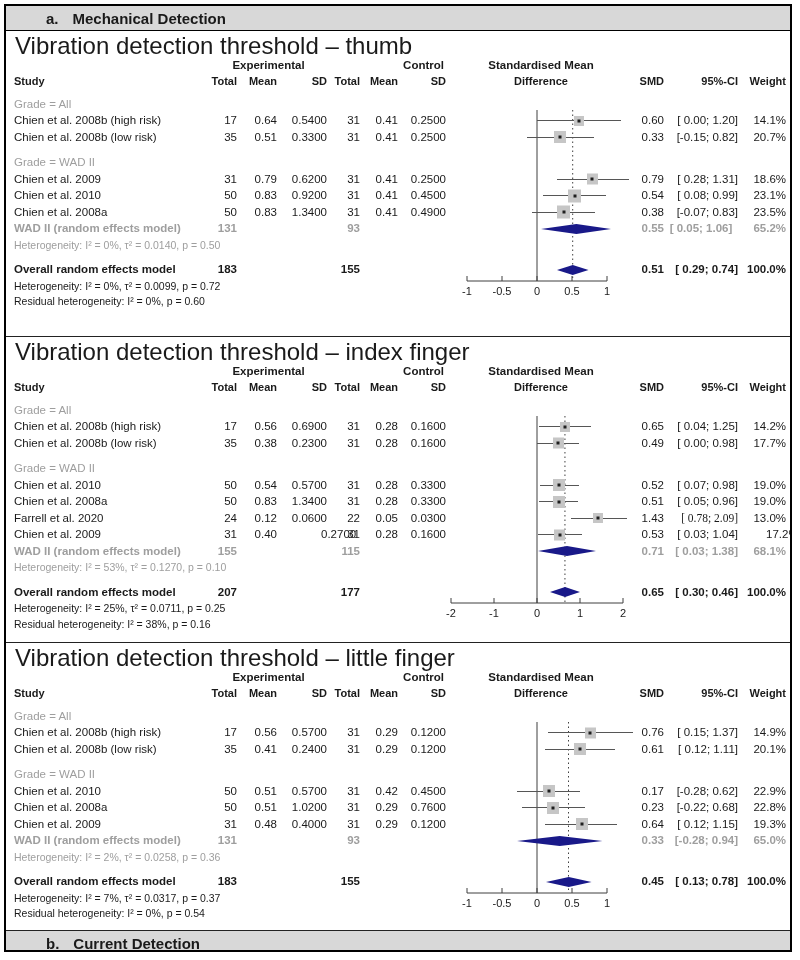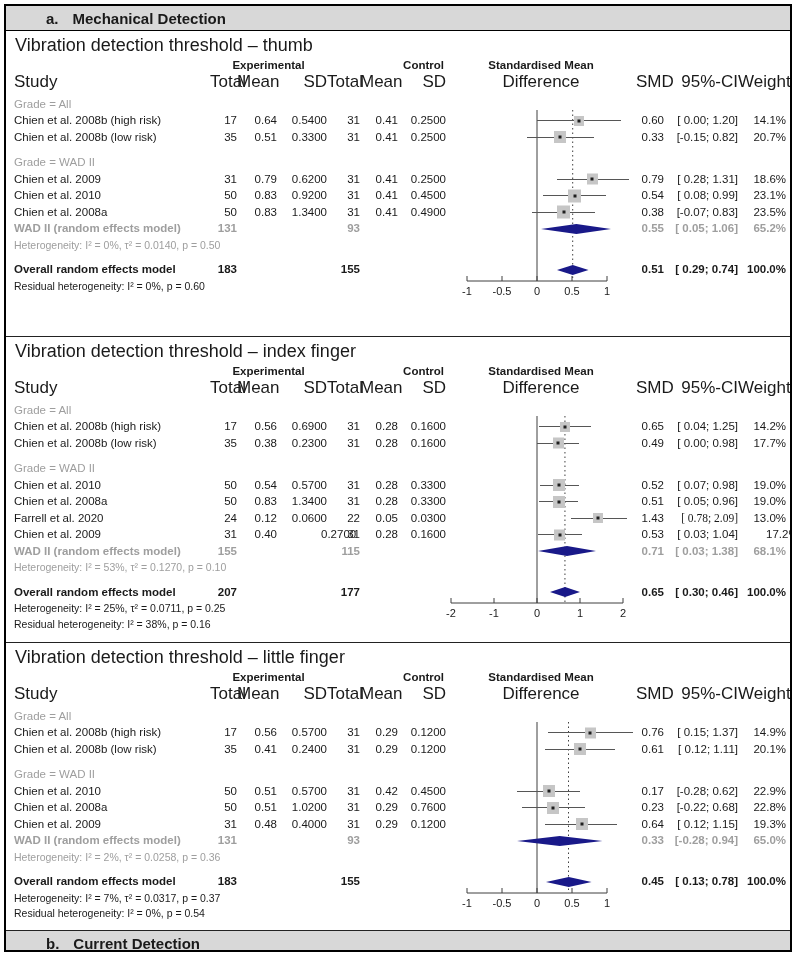--- a/index.html
+++ b/index.html
@@ -4,24 +4,24 @@
 <style>
   html,body{margin:0;padding:0;background:#fff;}
   body{width:800px;height:960px;position:relative;font-family:"Liberation Sans",sans-serif;color:#1a1a1a;}
   .frame{position:absolute;left:4px;top:4px;width:788px;height:948px;border:2px solid #000;box-sizing:border-box;background:#fff;overflow:hidden;}
   .band{height:24px;background:#d8d8d8;border-bottom:1px solid #000;display:flex;align-items:center;font-weight:bold;font-size:15px;padding-left:40px;}
   .band .blabel{margin-right:14px;}
   .band-b{border-top:1px solid #000;border-bottom:1px solid #000;margin-top:-1px;}
   .panel{position:relative;border-bottom:1px solid #222;box-sizing:border-box;padding-top:3px;overflow:hidden;background:transparent;}
   .panel-0,.panel-1{height:306px;}
   .panel-2{height:288px;}
-  .panel-title{font-size:18px;font-weight:normal;margin:1px 0 3px 9px;height:21px;line-height:21px;}
+  .panel-title{font-size:24px;font-weight:normal;margin:1px 0 3px 9px;height:21px;line-height:21px;}
   .row{display:grid;grid-template-columns:196px 27px 40px 50px 33px 38px 48px 190px 28px 74px 48px;padding-left:8px;align-items:center;font-size:11.5px;line-height:1;position:relative;}
   .r-hA{height:14px;font-weight:bold;font-size:11.5px;}
-  .r-hB{height:16px;font-weight:normal;font-size:17px;margin-bottom:7px;}
+  .r-hB{height:16px;font-weight:bold;font-size:11px;margin-bottom:7px;}
   .r-main{height:16.5px;}
   .r-het{height:15.5px;font-size:10.5px;}
   .r-spacer{height:9px;}
   .cl{text-align:left;white-space:nowrap;overflow:visible;}
   .cn{text-align:right;white-space:nowrap;}
   .cc{text-align:center;white-space:nowrap;}
   .cp{position:relative;height:100%;}
   .gray{color:#9e9e9e;}
   .b{font-weight:bold;}
   .hetcell{grid-column:1 / 12;text-align:left;white-space:nowrap;}
@@ -173,39 +173,42 @@
         <div class="row r-main">
           <span class="cl gray b" style="grid-column: 1 / 2;">WAD II (random effects model)</span>
           <span class="cn gray b" style="grid-column: 2 / 3;">131</span>
           <span class="cn gray b" style="grid-column: 5 / 6;">93</span>
           <div class="cp" style="grid-column: 8 / 9;">
             <svg width="70.69999999999999" height="10" class="diamond" style="left: 94.5px;">
               <polygon points="0,5 35.349999999999994,0 70.69999999999999,5 35.349999999999994,10" fill="#191989"></polygon>
             </svg>
           </div>
           <span class="cn gray b" style="grid-column: 9 / 10;">0.55</span>
-          <span class="cn gray b" style="grid-column: 10 / 11;">[ 0.05; 1.06]</span>
+          <span class="cn gray b" style="grid-column: 10 / 11; text-align: center;">[ 0.05; 1.06]</span>
           <span class="cn gray b" style="grid-column: 11 / 12;">65.2%</span>
         </div>
         <div class="row r-het">
           <span class="hetcell gray">Heterogeneity: I² = 0%, τ² = 0.0140, p = 0.50</span>
         </div>
         <div class="row r-spacer"></div>
         <div class="row r-main">
           <span class="cl b" style="grid-column: 1 / 2;">Overall random effects model</span>
           <span class="cn b" style="grid-column: 2 / 3;">183</span>
           <span class="cn b" style="grid-column: 5 / 6;">155</span>
           <div class="cp" style="grid-column: 8 / 9;">
             <svg width="31.500000000000014" height="10" class="diamond" style="left: 111.3px;">
               <polygon points="0,5 15.750000000000007,0 31.500000000000014,5 15.750000000000007,10" fill="#191989"></polygon>
             </svg>
           </div>
           <span class="cn b" style="grid-column: 9 / 10;">0.51</span>
           <span class="cn b" style="grid-column: 10 / 11;">[ 0.29; 0.74]</span>
           <span class="cn b" style="grid-column: 11 / 12;">100.0%</span>
+        </div>
+        <div class="row r-het">
+          <span class="hetcell">Heterogeneity: I² = 0%, τ² = 0.0099, p = 0.72</span>
         </div>
         <div class="row r-het">
           <span class="hetcell">Residual heterogeneity: I² = 0%, p = 0.60</span>
         </div>
       </div>
   </section>
 
   <section class="panel panel-1">
       <svg class="overlay" width="784" height="305">
         <line x1="531" y1="79" x2="531" y2="266" stroke="#3f3f3f" stroke-width="1"></line>

